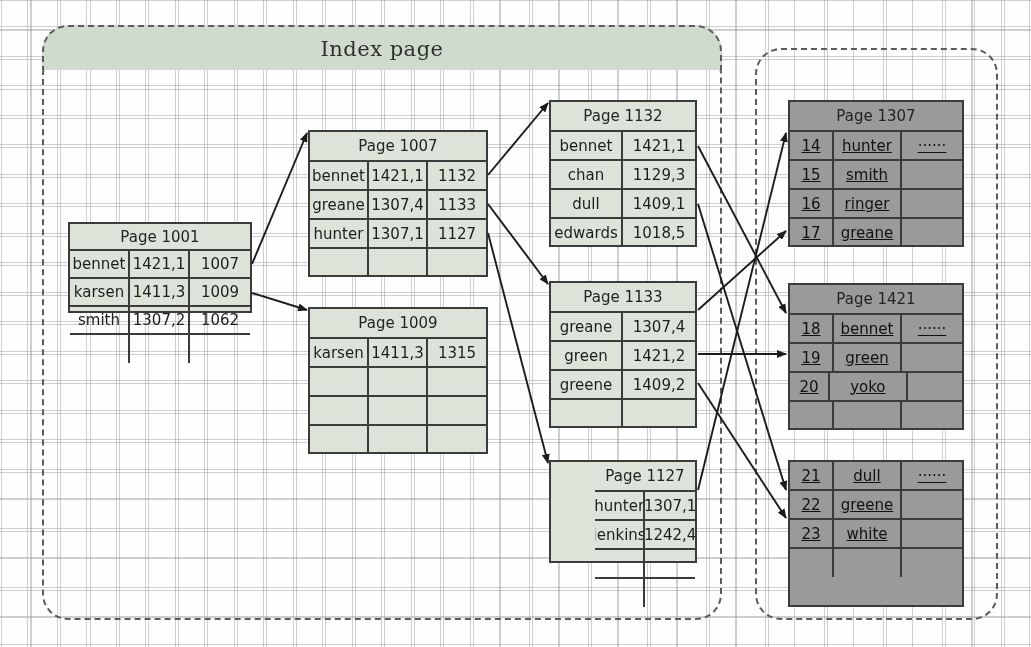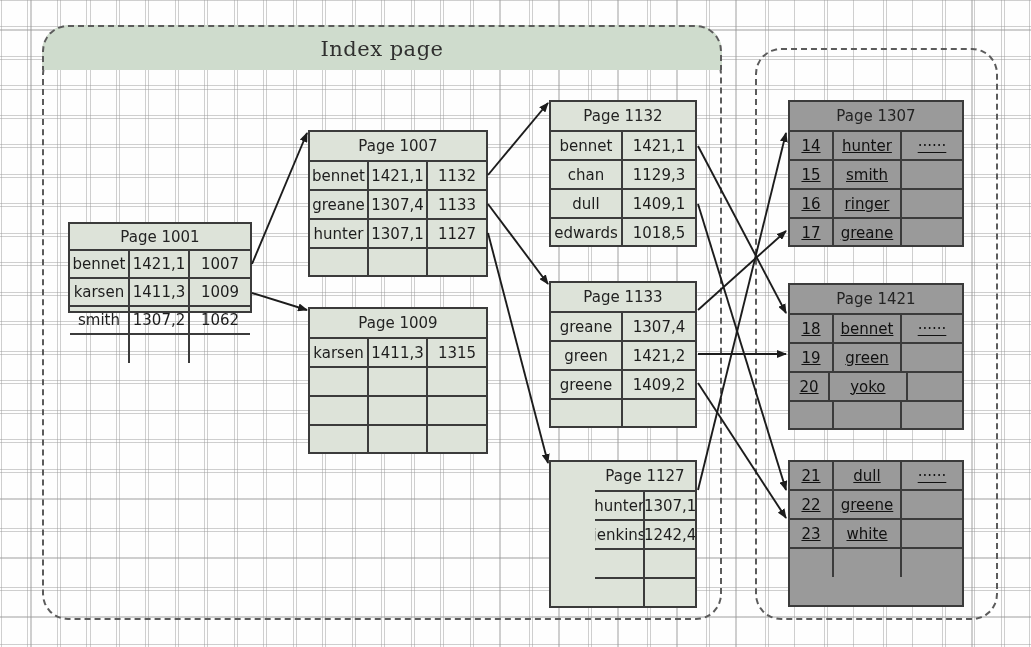--- a/index.html
+++ b/index.html
@@ -199,21 +199,21 @@
     <div class="row" style="height:29px;">
       <div class="cell" style="width:72px">greene</div>
       <div class="cell" style="width:72px">1409,2</div>
     </div>
     <div class="row" style="height:28px;">
       <div class="cell" style="width:72px"></div>
       <div class="cell" style="width:72px"></div>
     </div>
   </div>
 
-  <div class="page index-page" style="left:549px;top:460px;width:148px;height:148px;padding-left:44px;">
+  <div class="page index-page" style="left:549px;top:460px;width:148px;height:103px;padding-left:44px;">
     <div class="hdr" style="height:30px;">Page 1127</div>
     <div class="row" style="height:29px;">
       <div class="cell" style="width:72px">hunter</div>
       <div class="cell" style="width:72px">1307,1</div>
     </div>
     <div class="row" style="height:29px;">
       <div class="cell" style="width:72px">jenkins</div>
       <div class="cell" style="width:72px">1242,4</div>
     </div>
     <div class="row" style="height:29px;">

